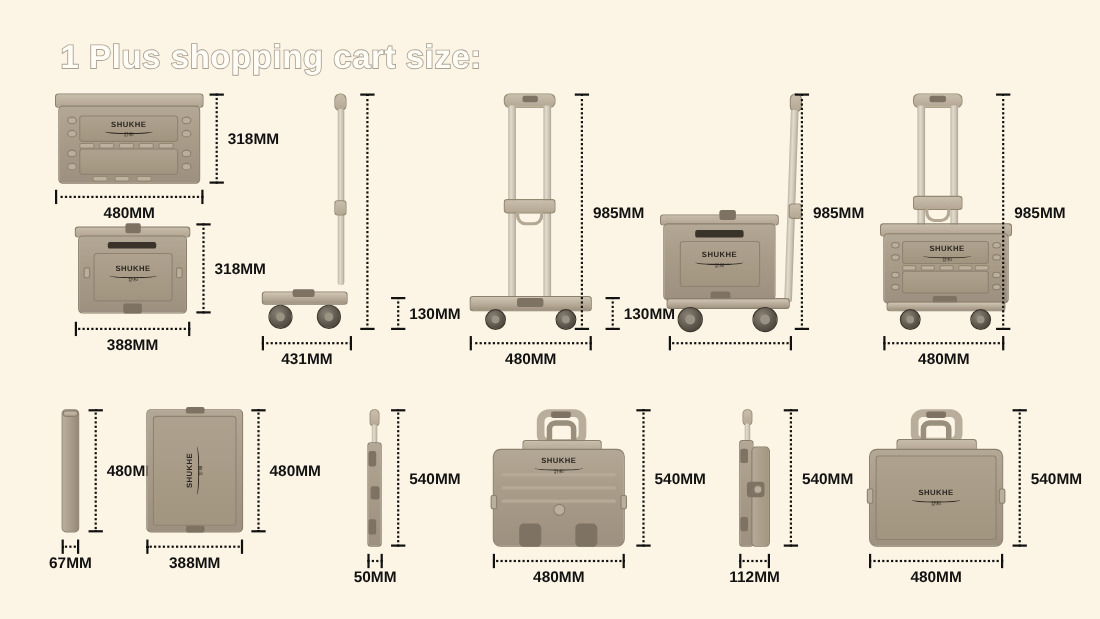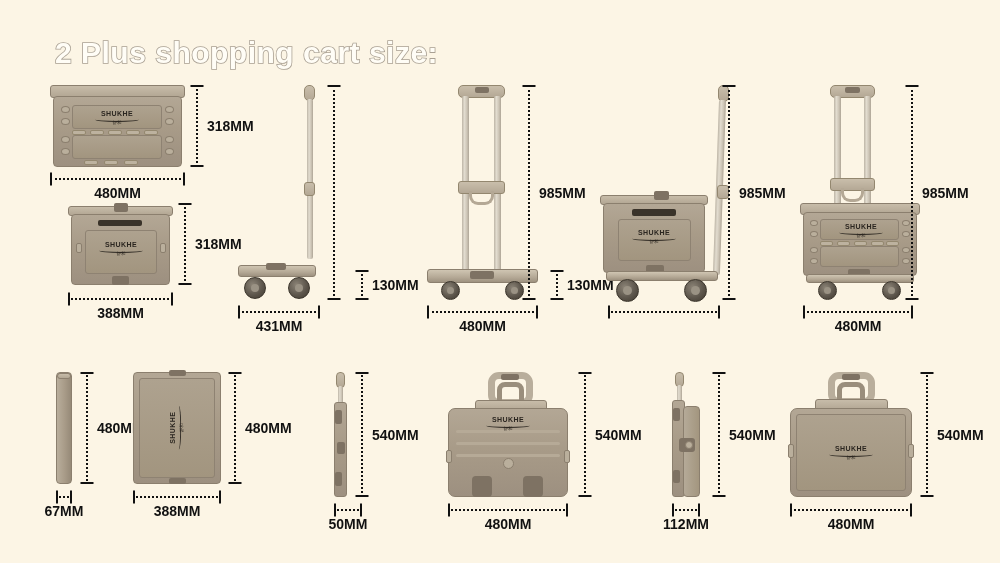--- a/index.html
+++ b/index.html
@@ -119,21 +119,21 @@
     width:100%; height:5px; margin-top:0px;
     border-bottom:1.2px solid #2B2620;
     border-radius:0 0 60% 60%;
   }
   .logo .cn { font-size:4.5px; color:#2B2620; white-space:nowrap; margin-top:-1px;}
   .logo.rot { transform:rotate(-90deg); transform-origin:center; }
 </style>
 </head>
 <body>
 
-<div id="title">2 Plus shopping cart size:</div>
+<div id="title">1 Plus shopping cart size:</div>
 
 <div class="fig" style="left:50px; top:85px; width:135px; height:82px;">
   <div class="lid" style="left:0;   top:0;   width:135px; height:13px;"></div>
   <div class="body-box" style="left:3px; top:11px;width:129px; height:71px;"></div>
   <div class="panel" style="left:22px;top:20px;width:90px;height:24px;"></div>
   <div class="panel" style="left:22px;top:50px;width:90px;height:24px;"></div>
   <div class="knob" style="left:11px;top:21px;width:9px;height:7px;"></div>
   <div class="knob" style="left:11px;top:33px;width:9px;height:7px;"></div>
   <div class="knob" style="left:115px;top:21px;width:9px;height:7px;"></div>
   <div class="knob" style="left:115px;top:33px;width:9px;height:7px;"></div>
@@ -381,21 +381,21 @@
   <div class="clip" style="left:1px;top:38px;width:7px;height:14px;"></div>
   <div class="clip" style="left:3px;top:70px;width:8px;height:12px;"></div>
   <div class="clip" style="left:1px;top:100px;width:7px;height:14px;"></div>
 </div>
 <div class="dim-v" style="left:355px; top:372px; width:14px; height:125px;">
   <div class="line"></div>
     <div class="cap t"></div>
     <div class="cap b"></div>
   <div class="lbl">540MM</div>
 </div>
-<div class="dim-h" style="left:334px; top:503px; width:28px; height:14px;">
+<div class="dim-h" style="left:334px; top:503px; width:14px; height:14px;">
   <div class="line"></div>
     <div class="cap l"></div>
     <div class="cap r"></div>
   <div class="lbl">50MM</div>
 </div>
 
 <div class="fig" style="left:448px; top:372px; width:120px; height:125px;">
   <div style="position:absolute;left:40px;top:0;width:45px;height:34px;border:7px solid #B9AE9C;border-radius:11px;background:transparent;"></div>
   <div style="position:absolute;left:49px;top:10px;width:27px;height:26px;border:5px solid #9A8E7C;border-radius:8px;background:transparent;"></div>
   <div class="clip" style="left:53px;top:2px;width:18px;height:6px;"></div>

